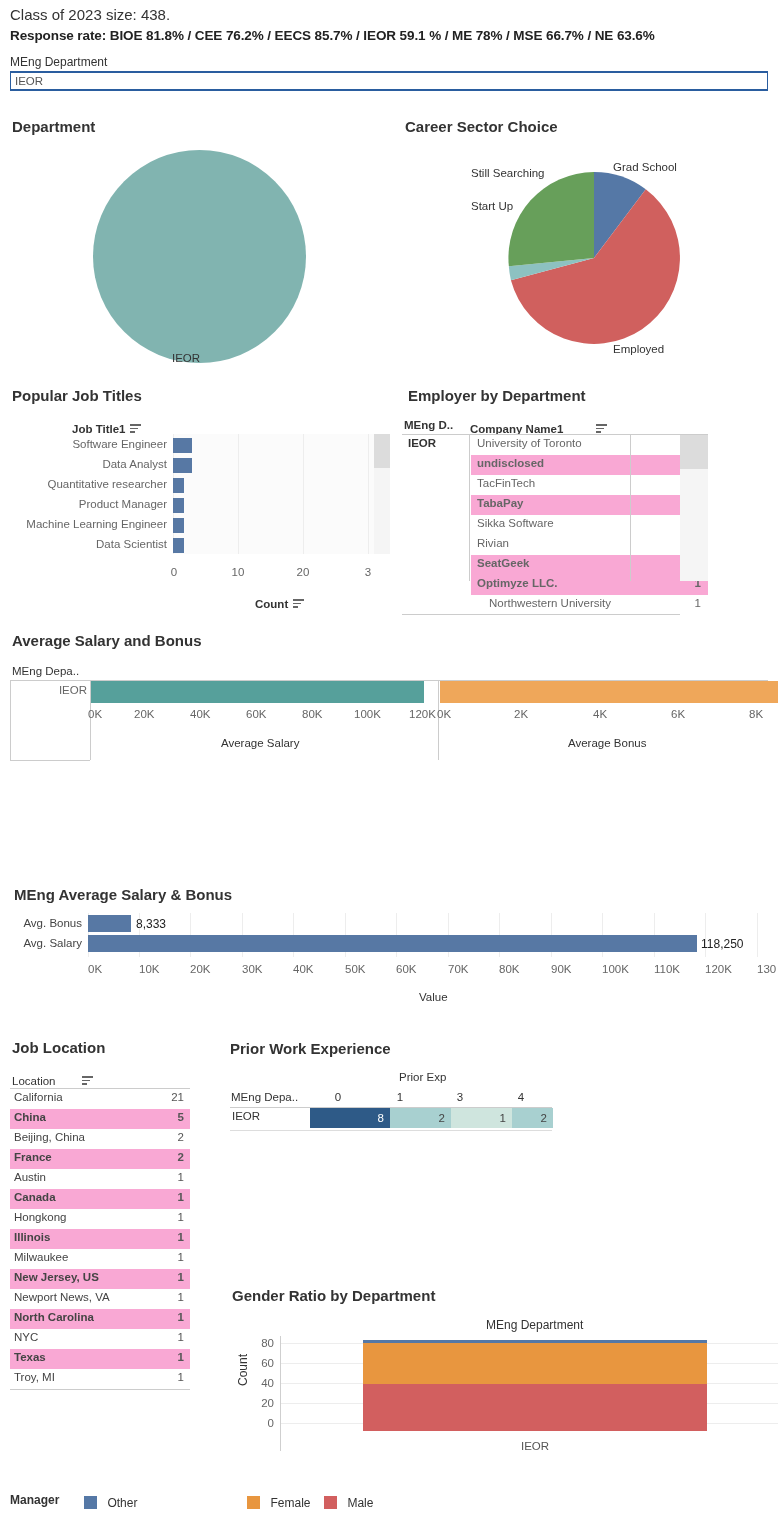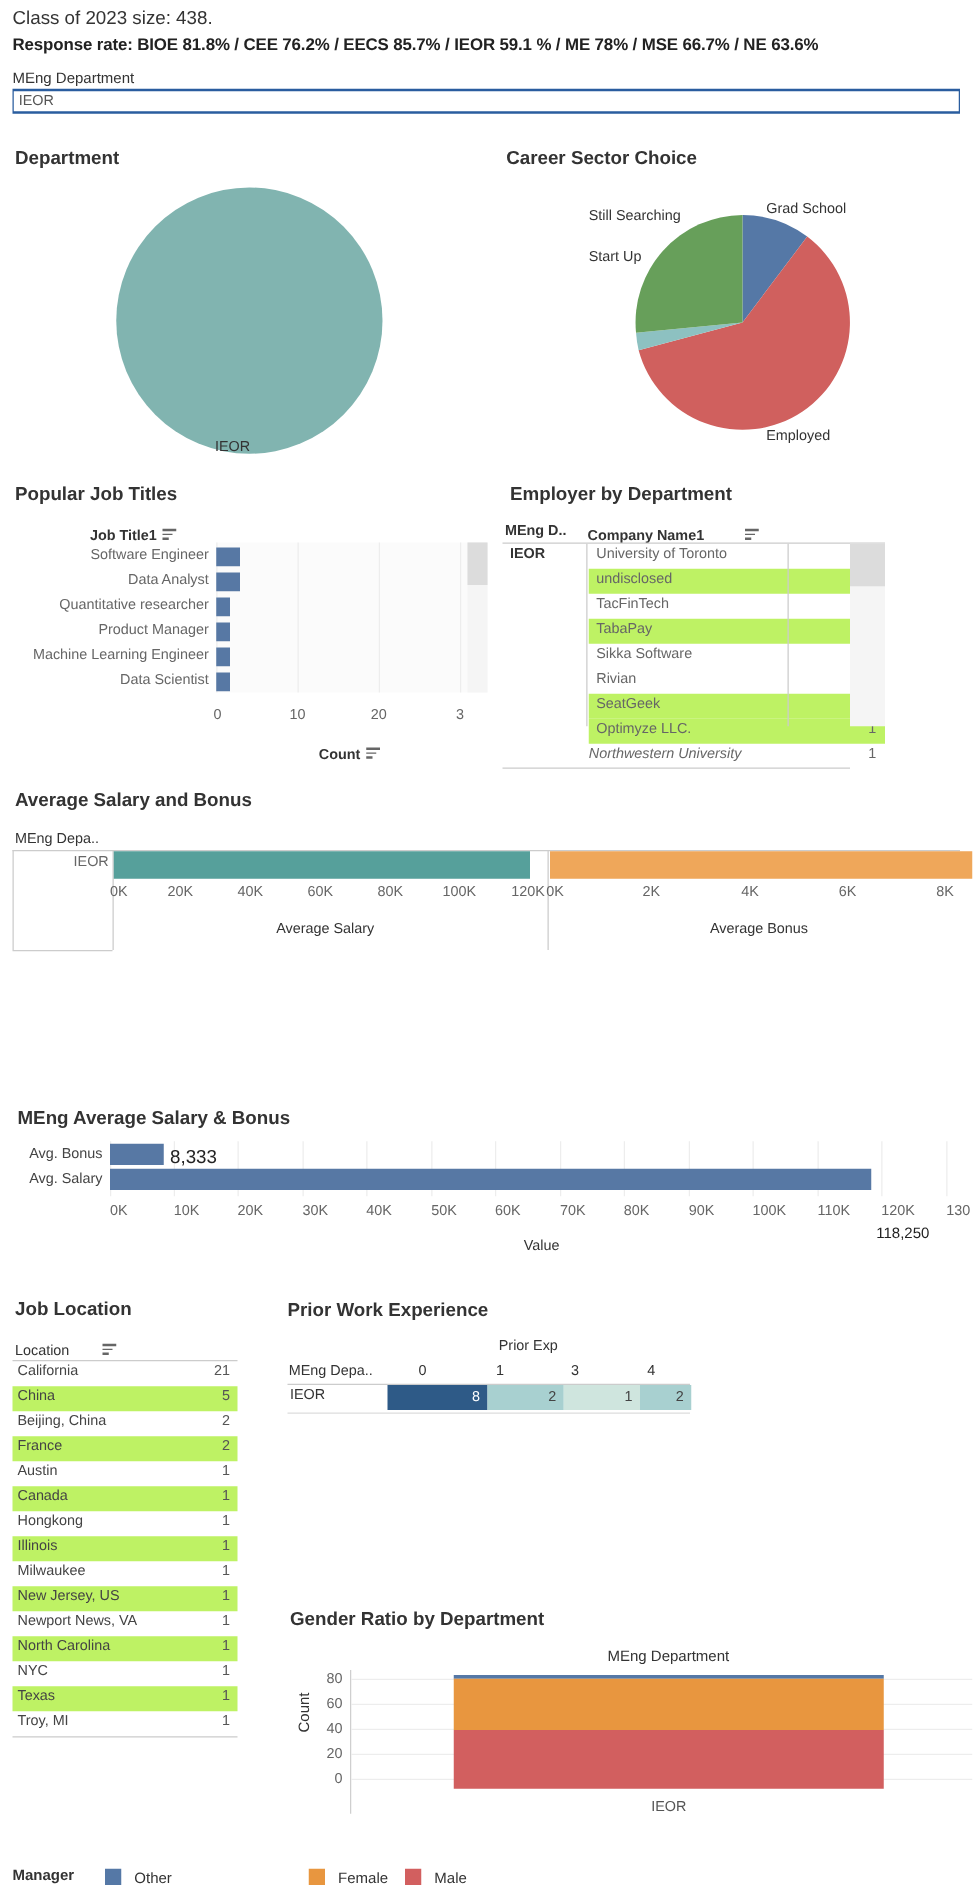--- a/index.html
+++ b/index.html
@@ -40,21 +40,21 @@
   .axis-title { font-size:11.5px; color:#333; font-weight:bold;}
   .gridline { background:#ededed; width:1px; }
   .bar-blue { background:#5778a4; }
 
   
   .sort-ico { display:inline-block; width:11px; height:9px; position:relative; vertical-align:middle;}
   .sort-ico i { position:absolute; left:0; height:1.6px; background:#666; display:block;}
   .sort-ico i:nth-child(1){ top:0; width:11px;}
   .sort-ico i:nth-child(2){ top:3.4px; width:8px;}
   .sort-ico i:nth-child(3){ top:6.8px; width:5px;}
-  .row-alt { background:#bef264; }
+  .row-alt { background:#f9a8d4;font-weight:bold; }
 
   
   .bar-teal { background:#56a09b; }
   .bar-orange { background:#efa75a; }
 
   
   .hm-cell { font-size:11.5px; text-align:right; padding-right:6px; height:20px; line-height:20px; color:#444;}
 
   
   .swatch { width:13px; height:13px; display:inline-block; vertical-align:middle; }
@@ -174,21 +174,21 @@
     </div>
     <div class="emp-row row-alt" style="height:20px; position:relative;">
       <span style="position:absolute; left:6px; top:2px; font-size:11.5px; color:#666;">SeatGeek</span>
       <span style="position:absolute; left:160px; top:2px; width:70px; text-align:right; font-size:11.5px; color:#666;">1</span>
     </div>
     <div class="emp-row row-alt" style="height:20px; position:relative;">
       <span style="position:absolute; left:6px; top:2px; font-size:11.5px; color:#666;">Optimyze LLC.</span>
       <span style="position:absolute; left:160px; top:2px; width:70px; text-align:right; font-size:11.5px; color:#666;">1</span>
     </div>
     <div class="emp-row" style="height:20px; position:relative;">
-      <span style="position:absolute; left:0; top:2px; font-size:11.5px; color:#666;font-style:italic;">Northwestern University</span>
+      <span style="position:absolute; left:18px; top:2px; font-size:11.5px; color:#666;">Northwestern University</span>
       <span style="position:absolute; left:160px; top:2px; width:70px; text-align:right; font-size:11.5px; color:#666;">1</span>
     </div>
   </div>
   <div style="position:absolute; left:228px; top:0; width:1px; height:146px; background:#cccccc;"></div>
 </div>
 
 <div class="abs" style="left:680px; top:435px; width:28px; height:146px; background:#f5f5f5;"></div>
 <div class="abs" style="left:680px; top:435px; width:28px; height:34px; background:#dcdcdc;"></div>
 <div class="abs" style="left:402px; top:614px; width:278px; height:1px; background:#cccccc;"></div>
 
@@ -237,25 +237,25 @@
 <div class="abs gridline" style="left:448px; top:913px; height:44px;"></div>
 <div class="abs gridline" style="left:499px; top:913px; height:44px;"></div>
 <div class="abs gridline" style="left:551px; top:913px; height:44px;"></div>
 <div class="abs gridline" style="left:602px; top:913px; height:44px;"></div>
 <div class="abs gridline" style="left:654px; top:913px; height:44px;"></div>
 <div class="abs gridline" style="left:705px; top:913px; height:44px;"></div>
 <div class="abs gridline" style="left:757px; top:913px; height:44px;"></div>
 
 <div class="abs" style="left:0px; top:917px; width:82px; text-align:right; font-size:11.5px; color:#444;">Avg. Bonus</div>
 <div class="abs bar-blue" style="left:88px; top:915px; width:43px; height:17px;"></div>
-<div class="abs" style="left:136px; top:917px; font-size:15px; color:#222;">8,333</div>
+<div class="abs" style="left:136px; top:917px; font-size:12px; color:#222;">8,333</div>
 
 <div class="abs" style="left:0px; top:937px; width:82px; text-align:right; font-size:11.5px; color:#444;">Avg. Salary</div>
 <div class="abs bar-blue" style="left:88px; top:935px; width:609px; height:17px;"></div>
-<div class="abs" style="left:701px; top:937px; font-size:12px; color:#222;margin-top:42px;">118,250</div>
+<div class="abs" style="left:701px; top:937px; font-size:12px; color:#222;">118,250</div>
 
 <div class="abs axis-tick" style="left:88px;  top:963px; width:0; white-space:nowrap; transform:translateX(-50%);">0K</div>
 <div class="abs axis-tick" style="left:139px; top:963px; width:0; white-space:nowrap; transform:translateX(-50%);">10K</div>
 <div class="abs axis-tick" style="left:190px; top:963px; width:0; white-space:nowrap; transform:translateX(-50%);">20K</div>
 <div class="abs axis-tick" style="left:242px; top:963px; width:0; white-space:nowrap; transform:translateX(-50%);">30K</div>
 <div class="abs axis-tick" style="left:293px; top:963px; width:0; white-space:nowrap; transform:translateX(-50%);">40K</div>
 <div class="abs axis-tick" style="left:345px; top:963px; width:0; white-space:nowrap; transform:translateX(-50%);">50K</div>
 <div class="abs axis-tick" style="left:396px; top:963px; width:0; white-space:nowrap; transform:translateX(-50%);">60K</div>
 <div class="abs axis-tick" style="left:448px; top:963px; width:0; white-space:nowrap; transform:translateX(-50%);">70K</div>
 <div class="abs axis-tick" style="left:499px; top:963px; width:0; white-space:nowrap; transform:translateX(-50%);">80K</div>

